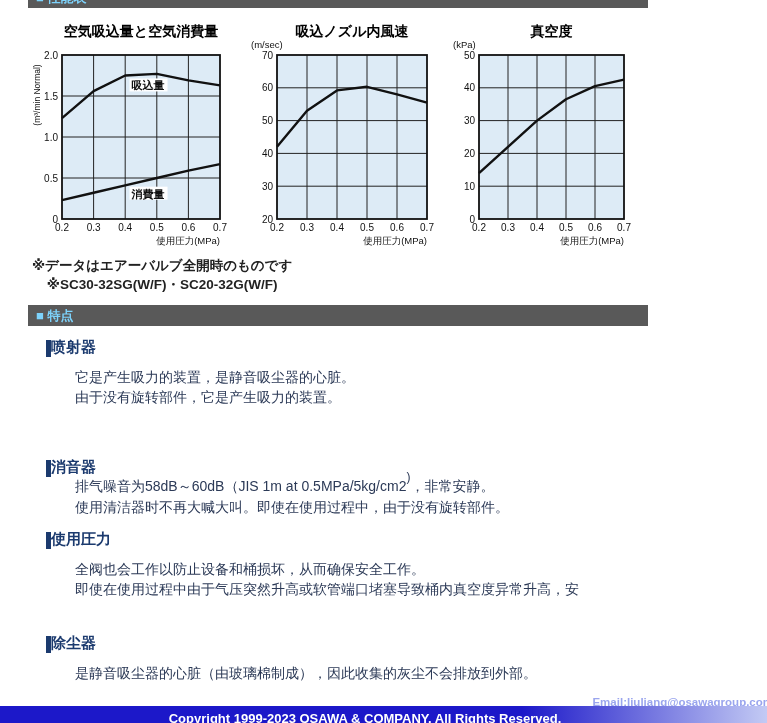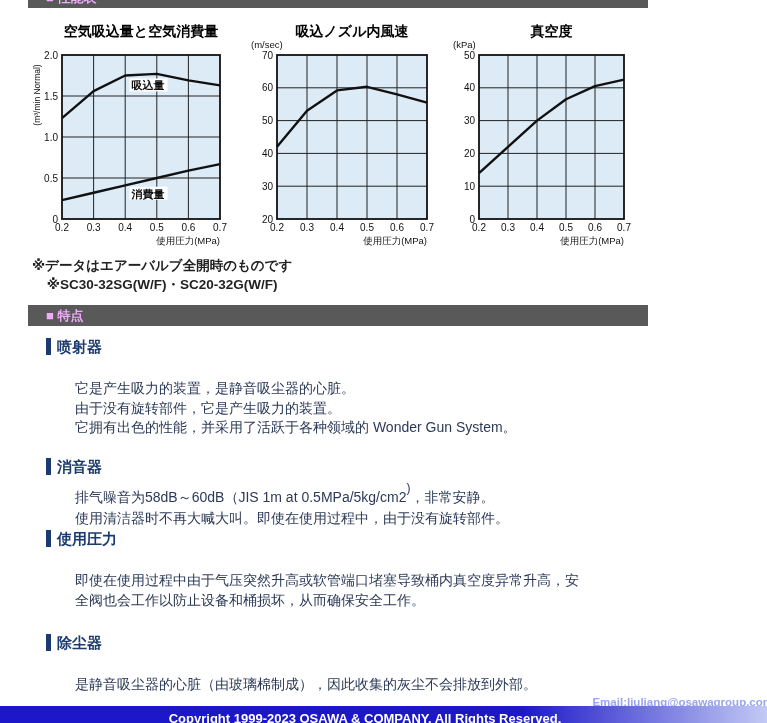--- a/index.html
+++ b/index.html
@@ -2,37 +2,37 @@
 <html><head>
 <meta charset="utf-8">
 <style>
   html,body{margin:0;padding:0;background:#fff;}
   .page{
     position:relative;width:767px;height:723px;overflow:hidden;background:#fff;
     font-family:"Liberation Sans","DejaVu Sans",sans-serif;color:#2c3a57;
   }
   .bar{
     position:absolute;left:28px;width:620px;height:21px;background:#595959;
-    color:#f0abfc;font-size:13px;font-weight:bold;line-height:21px;padding-left:18px;
+    color:#7dd3fc;font-size:13px;font-weight:bold;line-height:21px;padding-left:8px;
     box-sizing:border-box;
   }
   .top-bar{top:-13px;}
   .features-bar{top:305px;}
   svg.chart{position:absolute;}
   svg.chart text{font-family:"Liberation Sans","DejaVu Sans",sans-serif;}
   .notes{
     position:absolute;left:32px;top:256px;font-size:13.5px;font-weight:bold;
     color:#222;line-height:19px;text-align:center;
   }
   .feature{position:absolute;left:46px;width:640px;}
-  .ftitle{display:flex;align-items:flex-start;gap:6px;}
+  .ftitle{display:flex;align-items:flex-end;}
   .fbar{width:5px;height:17px;background:#1b3a6e;display:inline-block;}
   .ftitle .ftext{font-size:15px;font-weight:bold;color:#1b3a6e;}
-  .fbody{margin-left:29px;margin-top:22px;font-size:14px;line-height:19.5px;color:#2c3a57;}
-  .fbody.gap{margin-top:11px;}
+  .fbody{margin-left:29px;margin-top:11px;font-size:14px;line-height:19.5px;color:#2c3a57;}
+  .fbody.gap{margin-top:0;}
   .sup{position:relative;top:-10px;font-size:12px;}
   .footer{
     position:absolute;left:0;top:706px;width:767px;height:30px;
     background:linear-gradient(90deg,#1c18c9 0%,#1c18c9 68%,#c3caf4 100%);
   }
   .copyright{
     color:#fff;font-size:13px;font-weight:bold;text-align:center;
     padding-top:5px;padding-right:37px;
   }
   .watermark{
@@ -143,43 +143,42 @@
   <div class="bar features-bar">■ 特点</div>
 
   <section class="feature" style="top:338px">
     <div class="ftitle">
       <span class="fbar"></span>
       <span class="ftext">喷射器</span>
     </div>
     <div class="fbody">
       <div>它是产生吸力的装置，是静音吸尘器的心脏。</div>
       <div>由于没有旋转部件，它是产生吸力的装置。</div>
-      <div>它拥有出色的性能，并采用了活跃于各种领域的 Wonder Gun System。</div>
     </div>
   </section>
 
   <section class="feature" style="top:458px">
     <div class="ftitle">
       <span class="fbar"></span>
       <span class="ftext">消音器</span>
     </div>
     <div class="fbody gap">
       <div><span>排气噪音为58dB～60dB（JIS 1m at 0.5MPa/5kg/cm2</span><span class="sup">)</span><span>，非常安静。</span></div>
       <div>使用清洁器时不再大喊大叫。即使在使用过程中，由于没有旋转部件。</div>
     </div>
   </section>
 
   <section class="feature" style="top:530px">
     <div class="ftitle">
       <span class="fbar"></span>
       <span class="ftext">使用圧力</span>
     </div>
     <div class="fbody">
+      <div>全阀也会工作以防止设备和桶损坏，从而确保安全工作。</div>
       <div>即使在使用过程中由于气压突然升高或软管端口堵塞导致桶内真空度异常升高，安</div>
-      <div>全阀也会工作以防止设备和桶损坏，从而确保安全工作。</div>
     </div>
   </section>
 
   <section class="feature" style="top:634px">
     <div class="ftitle">
       <span class="fbar"></span>
       <span class="ftext">除尘器</span>
     </div>
     <div class="fbody">
       <div>是静音吸尘器的心脏（由玻璃棉制成），因此收集的灰尘不会排放到外部。</div>

